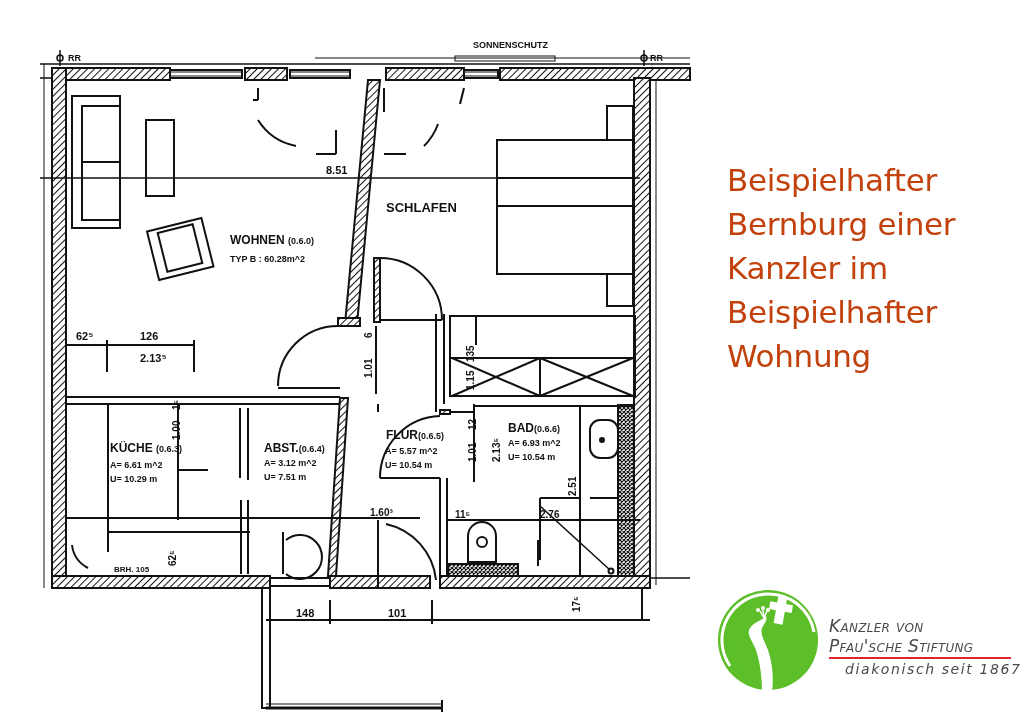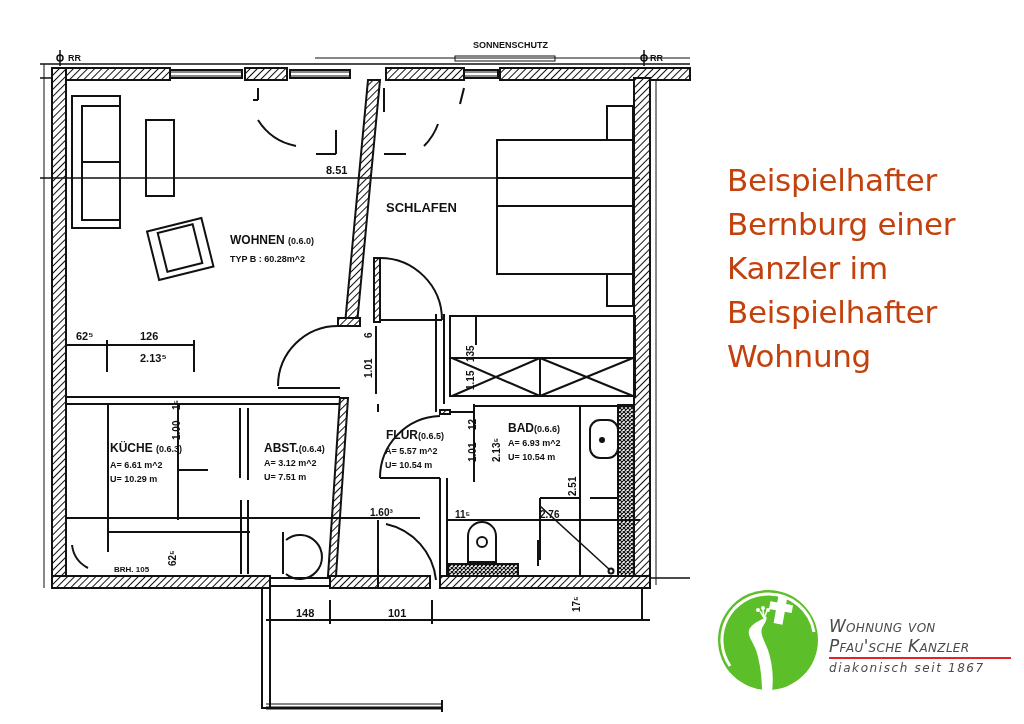--- a/index.html
+++ b/index.html
@@ -6,21 +6,21 @@
     body { width: 1024px; height: 724px; position: relative; overflow: hidden; font-family: "DejaVu Sans", sans-serif; }
     #plan { position: absolute; left: 0; top: 0; width: 700px; height: 724px; }
     .lbl { font-family: "Liberation Sans Narrow", "Liberation Sans", sans-serif; font-weight: bold; fill: #111; }
     .caption { position: absolute; left: 727px; top: 158px; width: 290px; color: #c2410c; font-family: "DejaVu Sans", sans-serif; font-size: 31px; line-height: 44px; letter-spacing: -0.3px; }
     .caption div { white-space: nowrap; }
     .logo { position: absolute; left: 716px; top: 588px; width: 300px; height: 110px; }
     .logo-mark { position: absolute; left: 0; top: 0; width: 104px; height: 104px; }
     .logo-text { position: absolute; left: 113px; top: 28px; color: #4a4a4a; }
     .logo-l1, .logo-l2 { font-family: "DejaVu Sans", sans-serif; font-style: italic; font-size: 17px; letter-spacing: 0.3px; line-height: 20px; white-space: nowrap; font-variant: small-caps; }
     .logo-rule { width: 182px; height: 2px; background: #e0232b; margin: 1px 0 2px 0; }
-    .logo-l3 { font-family: "DejaVu Sans", sans-serif; font-style: italic; font-size: 12px; letter-spacing: 1.6px; white-space: nowrap; }
+    .logo-l3 { font-family: "DejaVu Sans", sans-serif; font-style: italic; font-size: 14px; letter-spacing: 1.6px; white-space: nowrap; margin-left: 16px; }
   </style>
 </head>
 <body>
 
 <svg id="plan" viewBox="0 0 700 724" xmlns="http://www.w3.org/2000/svg">
   <defs>
     <pattern id="hatch" patternUnits="userSpaceOnUse" width="5" height="5" patternTransform="rotate(45)">
       <rect width="5" height="5" fill="#fff"></rect>
       <line x1="0" y1="0" x2="0" y2="5" stroke="#111" stroke-width="2"></line>
     </pattern>
@@ -255,18 +255,18 @@
     <line x1="44" y1="23" x2="48" y2="30" stroke="#fff" stroke-width="1.5"></line>
     <line x1="47" y1="22" x2="48" y2="30" stroke="#fff" stroke-width="1.5"></line>
     <line x1="51" y1="23" x2="48" y2="30" stroke="#fff" stroke-width="1.5"></line>
 
     <g transform="rotate(10 64 22)">
       <rect x="60" y="8" width="9" height="28" fill="#fff"></rect>
       <rect x="53" y="15" width="23" height="8" fill="#fff"></rect>
     </g>
   </svg>
   <div class="logo-text">
-    <div class="logo-l1">Wohnung von</div>
-    <div class="logo-l2">Pfau'sche Kanzler</div>
+    <div class="logo-l1">Kanzler von</div>
+    <div class="logo-l2">Pfau'sche Stiftung</div>
     <div class="logo-rule"></div>
     <div class="logo-l3">diakonisch seit 1867</div>
   </div>
 </div>
 
 </body></html>

